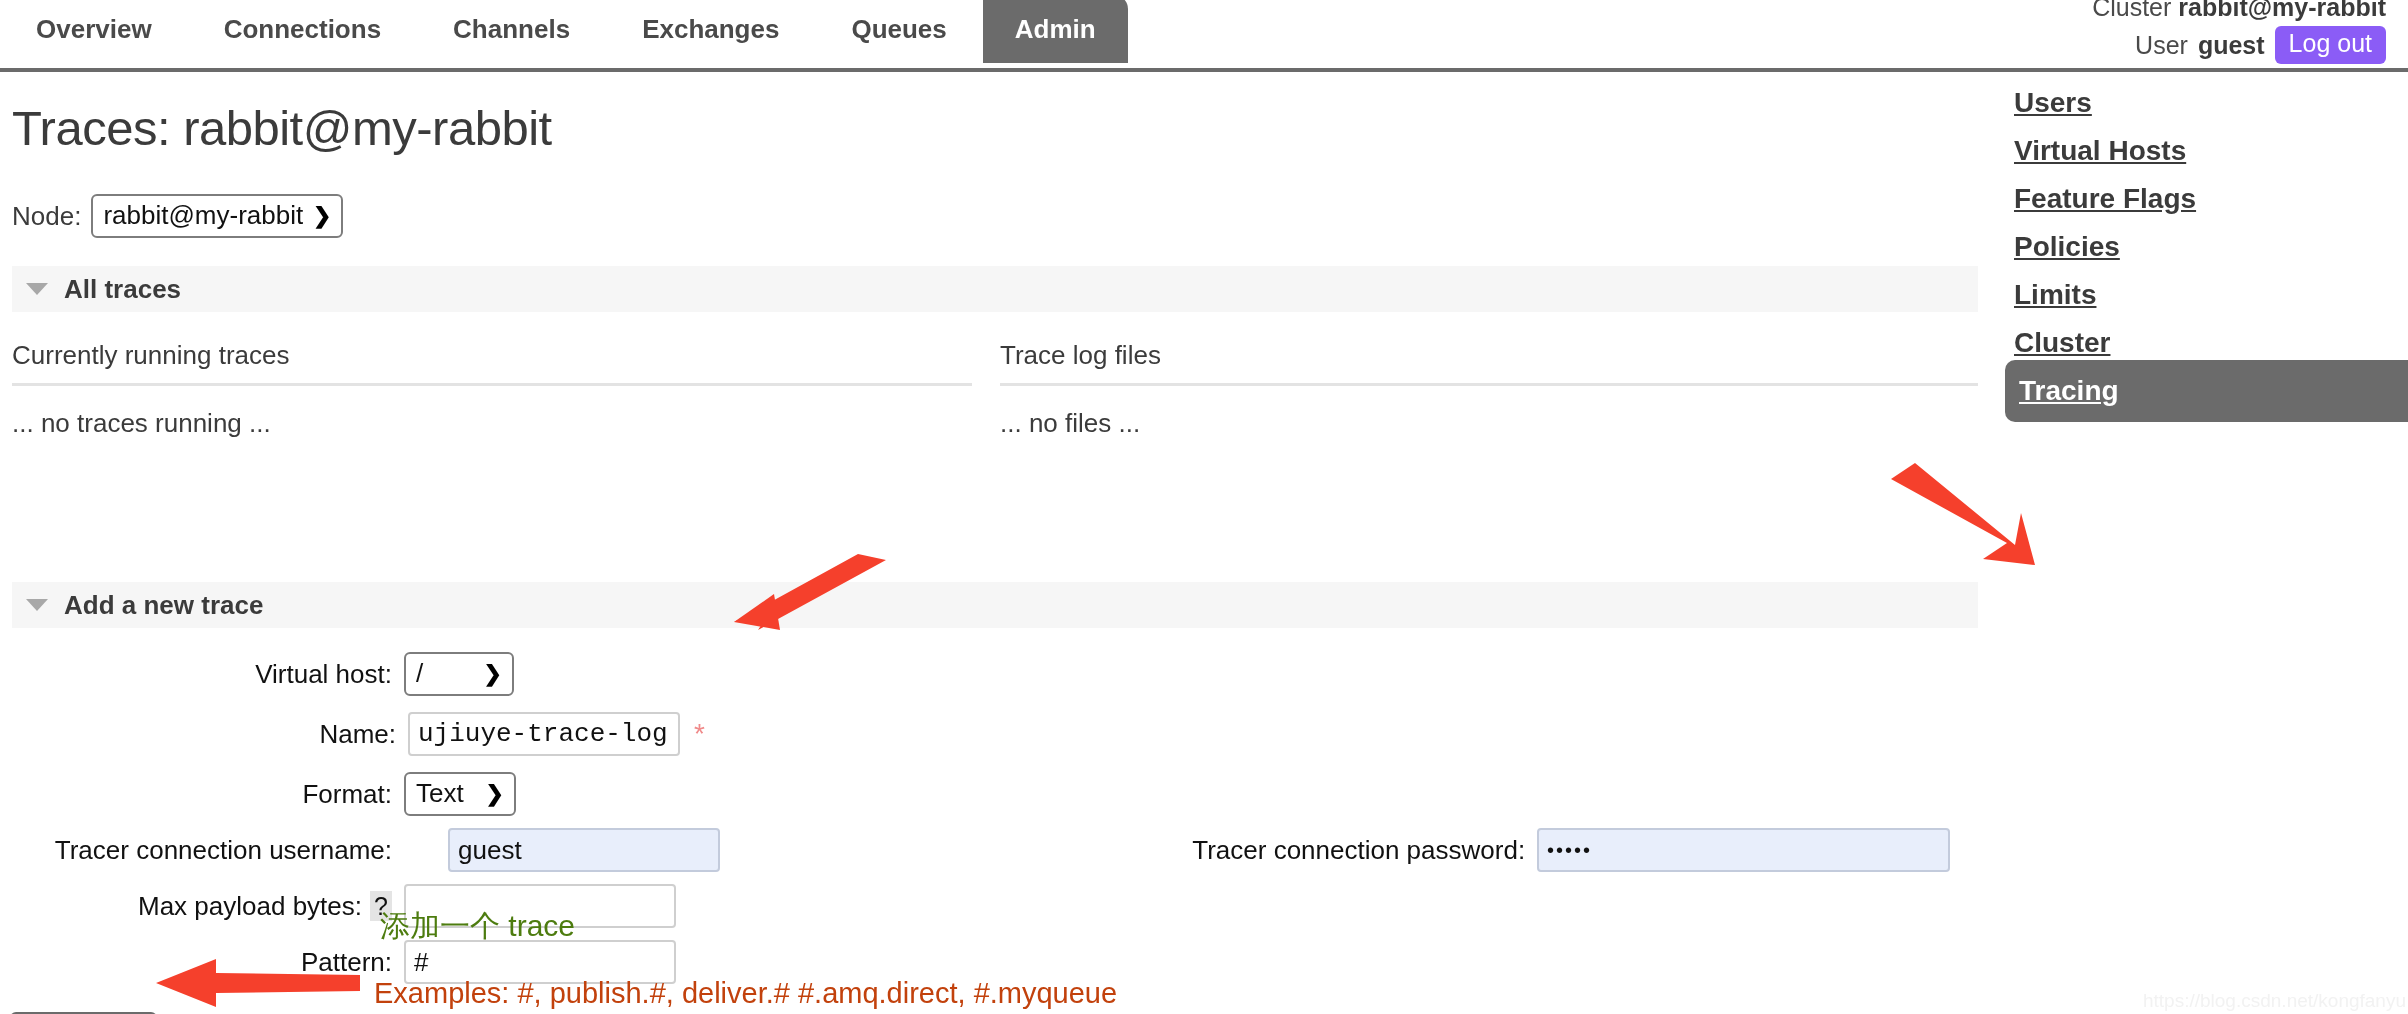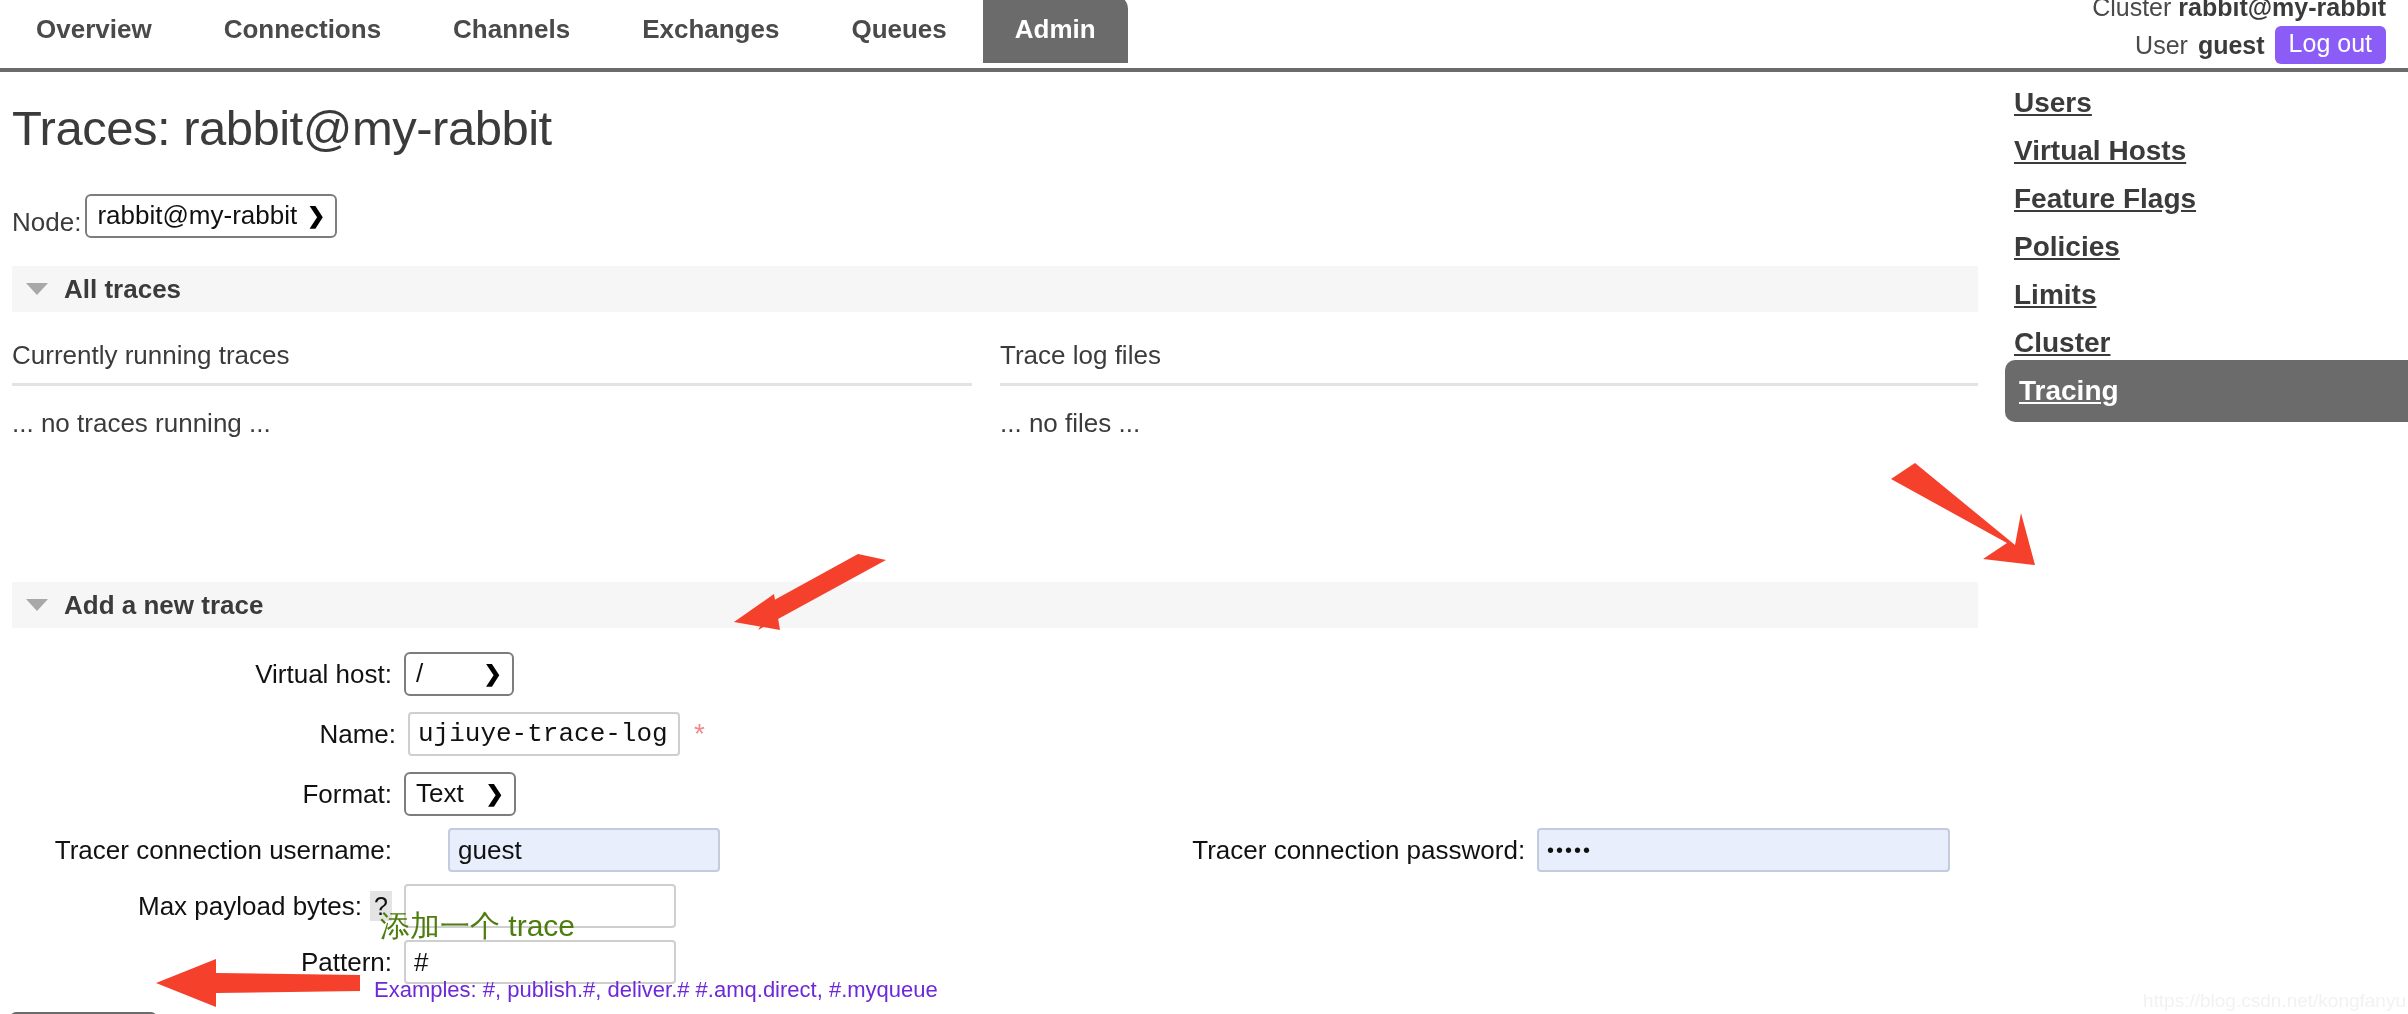--- a/index.html
+++ b/index.html
@@ -82,21 +82,21 @@
   }
   #page-title {
     position: absolute; left: 12px; top: 28px;
     font-size: 49px; font-weight: normal;
     color: #3b3b3b;
     letter-spacing: -0.5px;
     white-space: nowrap;
   }
   #node-row {
     position: absolute; left: 12px; top: 122px;
-    display: flex; align-items: flex-end; gap: 4px;
+    display: flex; align-items: center; gap: 10px;
     font-size: 26px; color: #3b3b3b;
   }
   .sel {
     -webkit-appearance: none; appearance: none;
     border: 2px solid #7d7d7d;
     border-radius: 6px;
     background: #fff;
     font-family: "Liberation Sans", sans-serif;
     font-size: 26px;
     color: #111;
@@ -172,21 +172,21 @@
   .help-q {
     display: inline-flex; align-items: center; justify-content: center;
     width: 22px; height: 30px;
     background: #e4e4e4;
     color: #111; font-size: 25px;
     margin-left: 8px;
     cursor: pointer;
   }
   #examples {
     position: absolute; left: 374px; top: 905px;
-    font-size: 22px; color: #6d28d9;
+    font-size: 29px; color: #c2410c;
     white-space: nowrap;
   }
   #add-trace-btn {
     position: absolute; left: 10px; top: 940px;
     background: #6b6b6b; color: #fff;
     font-size: 26px;
     padding: 9px 18px 12px 18px;
     border-radius: 6px;
     border: none;
     font-family: "Liberation Sans", sans-serif;

